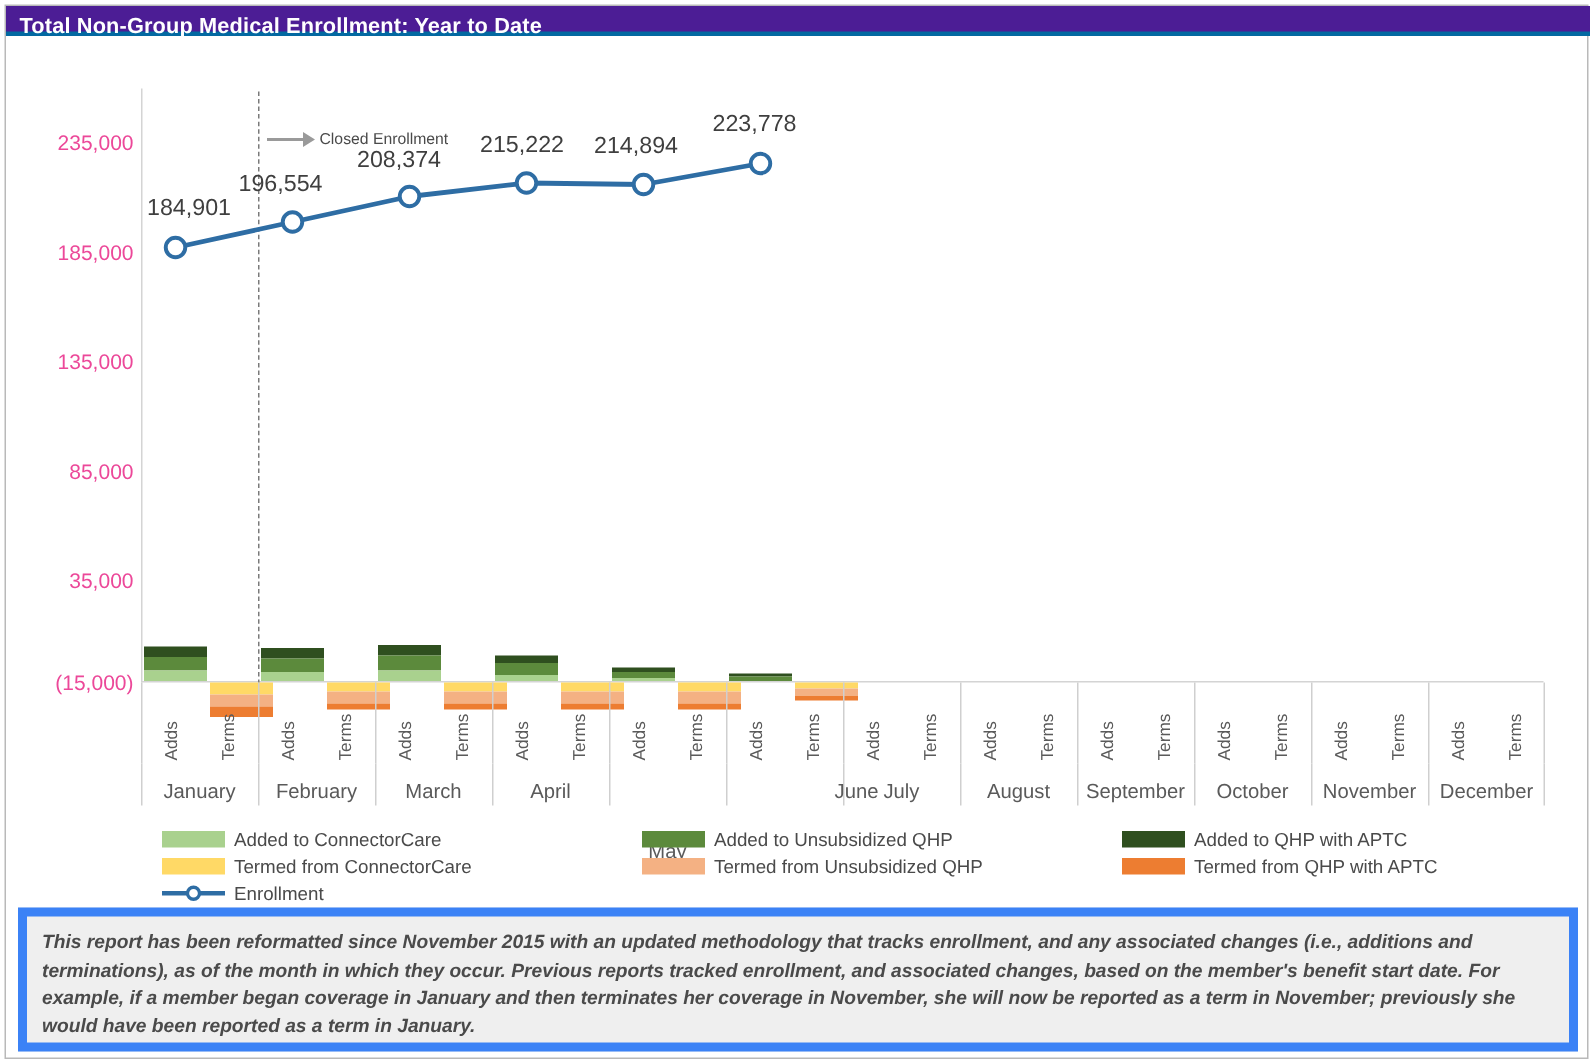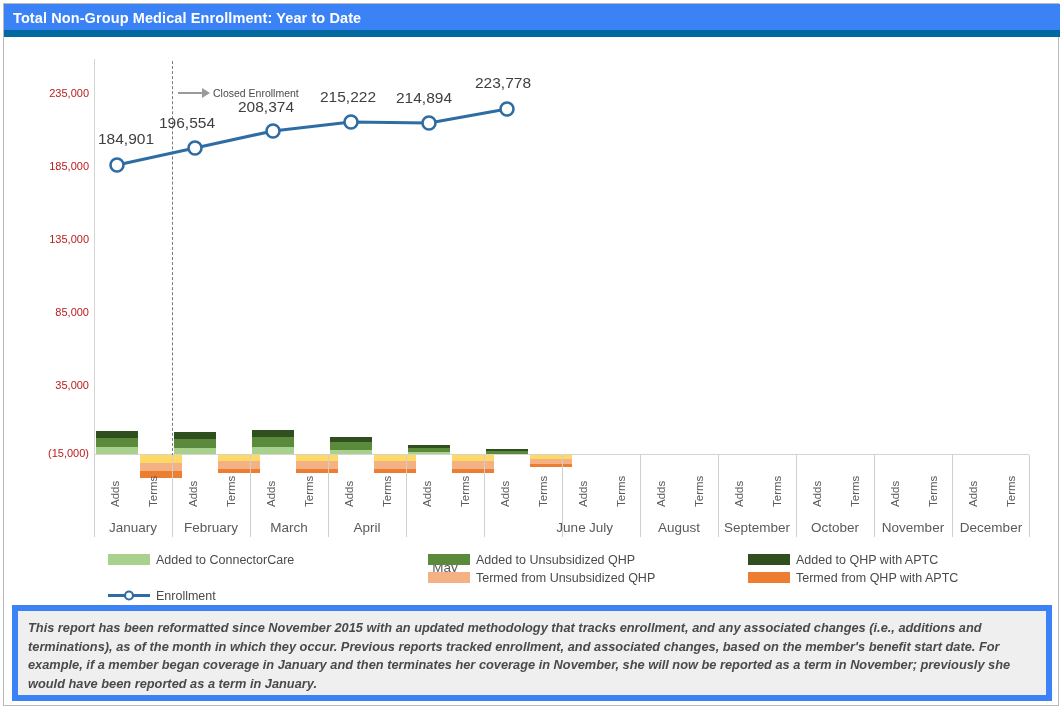--- a/index.html
+++ b/index.html
@@ -8,38 +8,38 @@
     background:#ffffff;
     font-family:"Liberation Sans", sans-serif;
     color:#3a3a3a;
     overflow:hidden;
   }
   .frame{
     position:absolute;left:3px;top:3px;width:1056px;height:703px;
     border:1px solid #b9b9b9;background:#fff;box-sizing:border-box;
   }
   .title-bar{
-    position:absolute;left:0;top:0;width:1056px;height:33px;
-    background:#3b82f6;
-    border-bottom:7px solid #0369a1;
+    position:absolute;left:0;top:0;width:1056px;height:20px;
+    background:#4c1d95;
+    border-bottom:3px solid #0369a1;
     box-sizing:border-box;
   }
   .title-bar .tl{
     position:absolute;left:9px;top:6px;
     font-size:14.5px;font-weight:bold;color:#ffffff;
     letter-spacing:0.1px;
   }
   .plot-area{
     position:absolute;left:0;top:31px;width:1056px;height:510px;
   }
 
   
   .ylabel{
     position:absolute;right:0;width:70px;text-align:right;
-    font-size:11px;color:#b91c1c;
+    font-size:14px;color:#ec4899;
   }
   .ylabels{position:absolute;left:5px;top:0;width:80px;height:100%;}
 
   
   .yaxis{
     position:absolute;left:90px;top:24px;width:1px;height:395px;
     background:#d4d4d4;
   }
   .xaxis{
     position:absolute;left:90px;top:419px;width:935px;height:1px;
@@ -267,20 +267,23 @@
     <div class="lg-item" style="left:104px;top:3px;">
       <span class="sw" style="background:#a9d18e;"></span><span class="lg-text">Added to ConnectorCare</span>
     </div>
     <div class="lg-item" style="left:424px;top:3px;">
       <span class="sw" style="background:#5c8a3c;"></span><span class="lg-text">Added to Unsubsidized QHP</span>
     </div>
     <div class="lg-item" style="left:744px;top:3px;">
       <span class="sw" style="background:#2f4f1f;"></span><span class="lg-text">Added to QHP with APTC</span>
     </div>
 
+    <div class="lg-item" style="left:104px;top:21px;">
+      <span class="sw" style="background:#ffd966;"></span><span class="lg-text">Termed from ConnectorCare</span>
+    </div>
     <div class="lg-item" style="left:424px;top:21px;">
       <span class="sw" style="background:#f4b183;"></span><span class="lg-text">Termed from Unsubsidized QHP</span>
     </div>
     <div class="lg-item" style="left:744px;top:21px;">
       <span class="sw" style="background:#ed7d31;"></span><span class="lg-text">Termed from QHP with APTC</span>
     </div>
 
     <div class="lg-item" style="left:104px;top:39px;">
       <span class="enroll-swatch">
         <svg width="42" height="11" viewBox="0 0 42 11">

